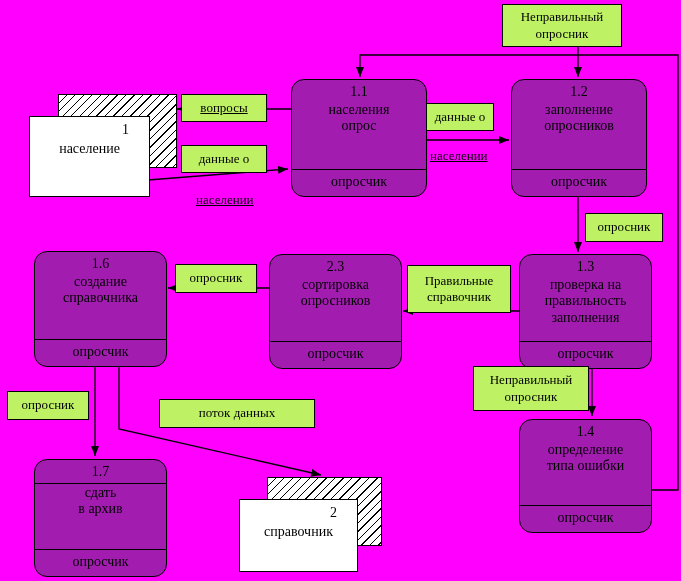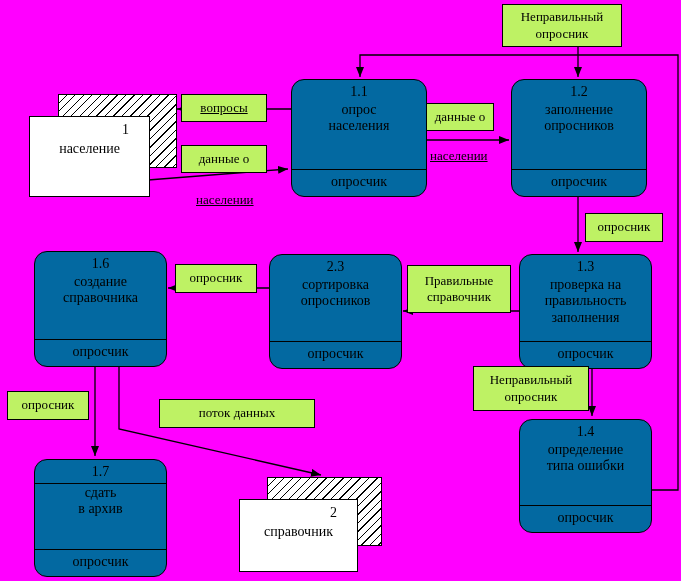--- a/index.html
+++ b/index.html
@@ -9,21 +9,21 @@
     width: 681px;
     height: 581px;
     background: #FF00FF;
     overflow: hidden;
     color: #000;
   }
   #flow-arrows { position: absolute; left: 0; top: 0; }
 
   .process {
     position: absolute;
-    background: #0369a1;
+    background: #a21caf;
     border: 1.5px solid #000;
     border-radius: 13px;
     display: flex;
     flex-direction: column;
     text-align: center;
     font-size: 14px;
     line-height: 1.18;
     justify-content: center;
   }
   .p-num { padding-top: 4px; }
@@ -97,22 +97,22 @@
 
   <div class="hatch" style="left:267px; top:477px; width:113px; height:67px;"></div>
   <div class="entity" style="left:239px; top:499px; width:117px; height:71px;">
     <div class="e-num">2</div>
     <div class="e-name">справочник</div>
   </div>
 
   <div class="process" style="left:291px; top:79px; width:134px; height:116px;">
     <div class="p-num">1.1</div>
     <div class="p-name">
+      <div>населения</div>
       <div>опрос</div>
-      <div>населения</div>
     </div>
     <div class="p-mech">опросчик</div>
   </div>
 
   <div class="process" style="left:511px; top:79px; width:134px; height:116px;">
     <div class="p-num">1.2</div>
     <div class="p-name">
       <div>заполнение</div>
       <div>опросников</div>
     </div>

